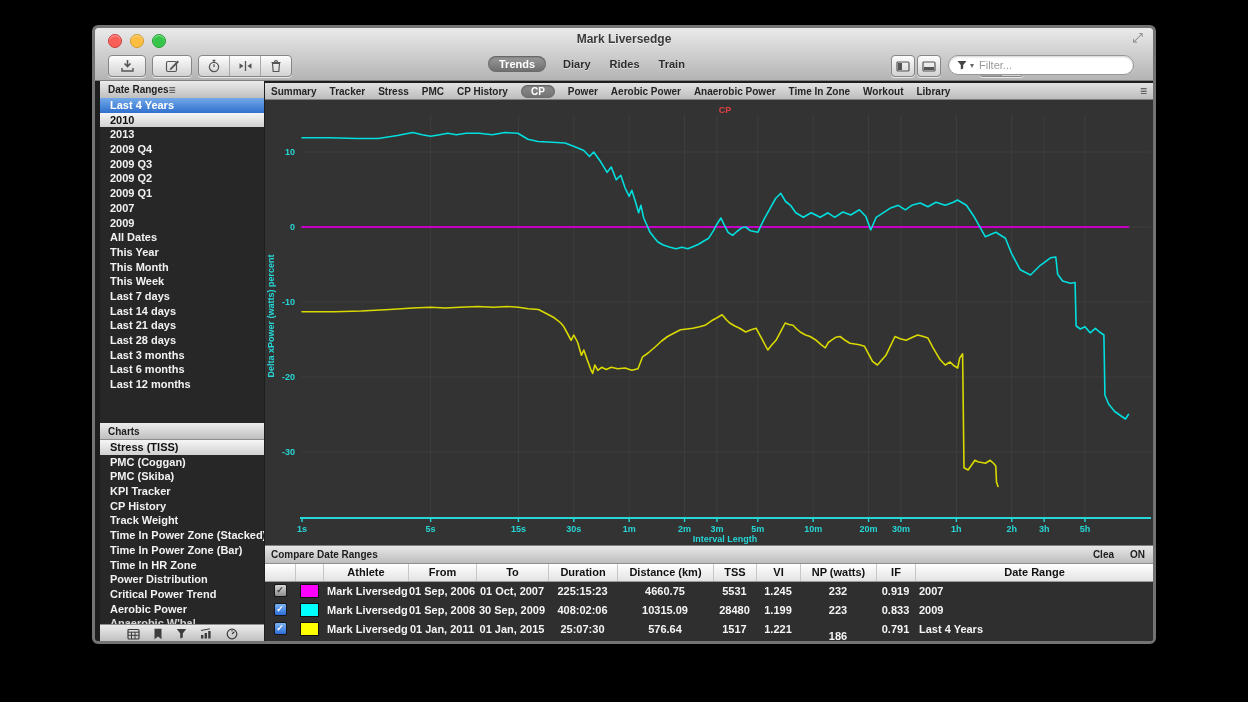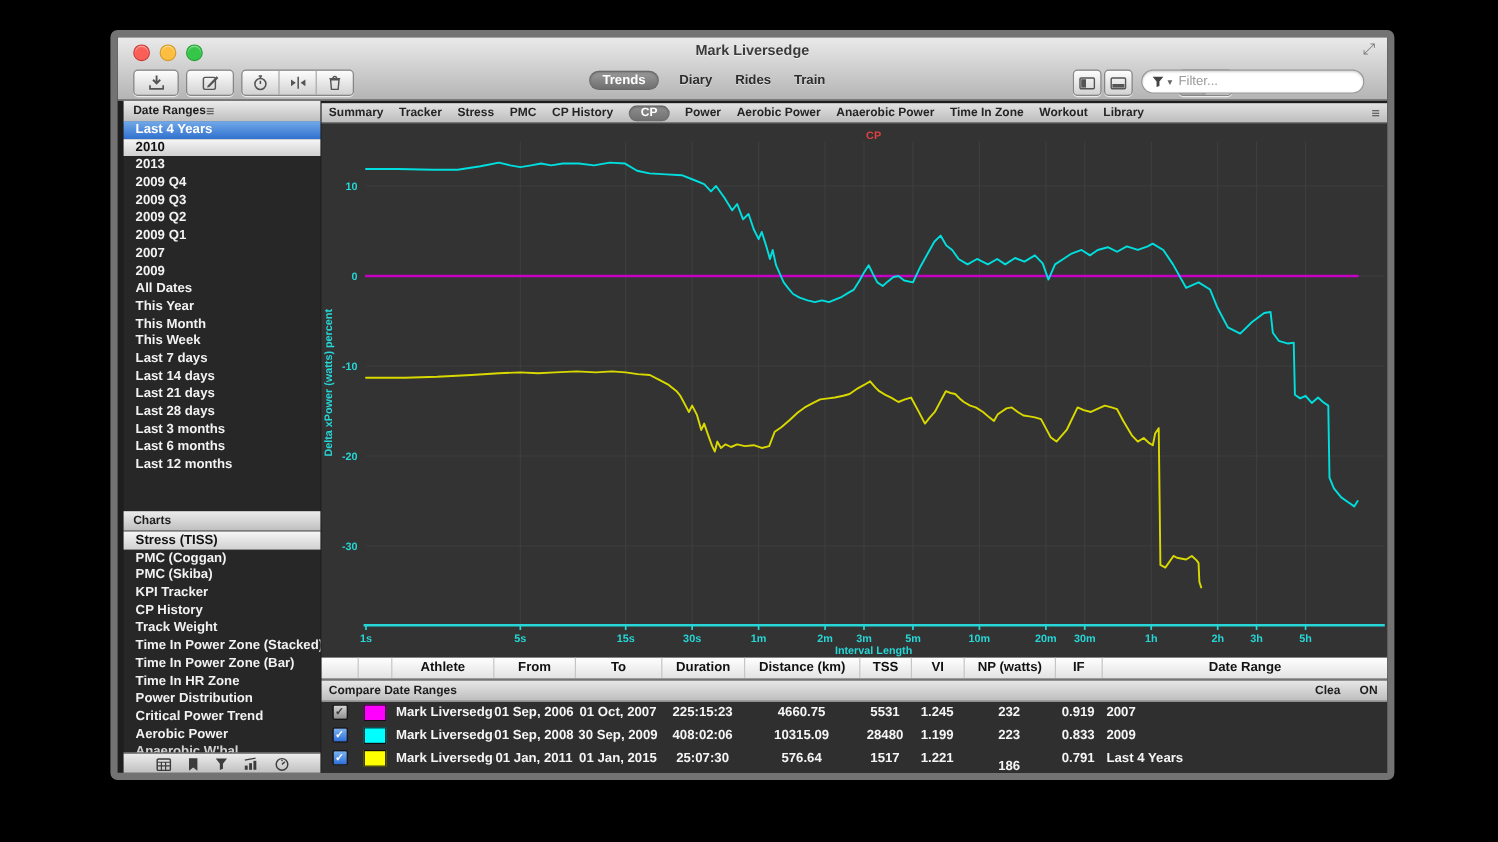--- a/index.html
+++ b/index.html
@@ -1,19 +1,19 @@
 <!DOCTYPE html>
 <html><head>
 <meta charset="utf-8">
 <style>
   html,body{margin:0;padding:0;background:#000;}
   #screen{position:relative;width:1248px;height:702px;background:#000;overflow:hidden;
           font-family:"Liberation Sans",sans-serif;-webkit-font-smoothing:antialiased;}
   #window{position:absolute;left:92px;top:25px;width:1058px;height:613px;border-radius:6px;
-          overflow:hidden;background:#1e1e1e;box-shadow:0 18px 45px rgba(0,0,0,.75);border:6px solid #737373;}
+          overflow:hidden;background:#1e1e1e;box-shadow:0 18px 45px rgba(0,0,0,.75);border:3px solid #737373;}
   
   #header{position:absolute;left:0;top:0;width:100%;height:52px;
           background:linear-gradient(#eaeaea,#b4b4b4);border-bottom:1px solid #7f7f7f;}
   .traffic{position:absolute;left:13px;top:6px;display:flex;gap:8px;}
   .light{width:12px;height:12px;border-radius:50%;box-shadow:inset 0 1px 1px rgba(255,255,255,.5);}
   .light.red{background:#f95f57;border:1px solid #ce3a34;}
   .light.yellow{background:#fdbd3e;border:1px solid #d29b27;}
   .light.green{background:#35c649;border:1px solid #26a136;}
   #win-title{position:absolute;left:0;top:4px;width:100%;text-align:center;font-weight:bold;
              font-size:12px;color:#3a3a3a;text-shadow:0 1px 0 rgba(255,255,255,.6);}
@@ -333,40 +333,40 @@
             <text x="30" y="205" text-anchor="end" fill="#27d7d7">-10</text>
             <text x="30" y="280" text-anchor="end" fill="#27d7d7">-20</text>
             <text x="30" y="355" text-anchor="end" fill="#27d7d7">-30</text>
             <text x="460" y="13" text-anchor="middle" fill="#e04040" font-size="11">CP</text>
             <text x="460" y="442" text-anchor="middle" fill="#27d7d7">Interval Length</text>
             <text transform="translate(9,216) rotate(-90)" text-anchor="middle" fill="#27d7d7">Delta  xPower (watts)  percent</text>
           </svg>
       </div>
 
       <div id="compare">
+        <div id="cmp-header">
+          <span>Compare Date Ranges</span>
+          <span class="spacer"></span>
+          <span id="cmp-clear">Clea</span>
+          <span id="cmp-on">ON</span>
+        </div>
         <div id="cmp-cols">
             <div class="cmp-hcell" style="width: 30px;"></div>
             <div class="cmp-hcell" style="width: 28px;"></div>
             <div class="cmp-hcell" style="width: 85px;">Athlete</div>
             <div class="cmp-hcell" style="width: 68px;">From</div>
             <div class="cmp-hcell" style="width: 72px;">To</div>
             <div class="cmp-hcell" style="width: 69px;">Duration</div>
             <div class="cmp-hcell" style="width: 96px;">Distance (km)</div>
             <div class="cmp-hcell" style="width: 43px;">TSS</div>
             <div class="cmp-hcell" style="width: 44px;">VI</div>
             <div class="cmp-hcell" style="width: 76px;">NP (watts)</div>
             <div class="cmp-hcell" style="width: 39px;">IF</div>
             <div class="cmp-hcell" style="width: 238px;">Date Range</div>
           </div>
-        <div id="cmp-header">
-          <span>Compare Date Ranges</span>
-          <span class="spacer"></span>
-          <span id="cmp-clear">Clea</span>
-          <span id="cmp-on">ON</span>
-        </div>
         <div id="cmp-rows">
             <div class="cmp-row">
               <div class="cmp-cell center" style="width: 30px;">
                 <span class="cbx gray">✓</span>
               </div>
               <div class="cmp-cell center" style="width: 28px;">
                 <span class="swatch" style="background: rgb(255, 0, 255);"></span>
               </div>
               <div class="cmp-cell left" style="width: 85px;">Mark Liversedge</div>
               <div class="cmp-cell center" style="width: 68px;">01 Sep, 2006</div>

